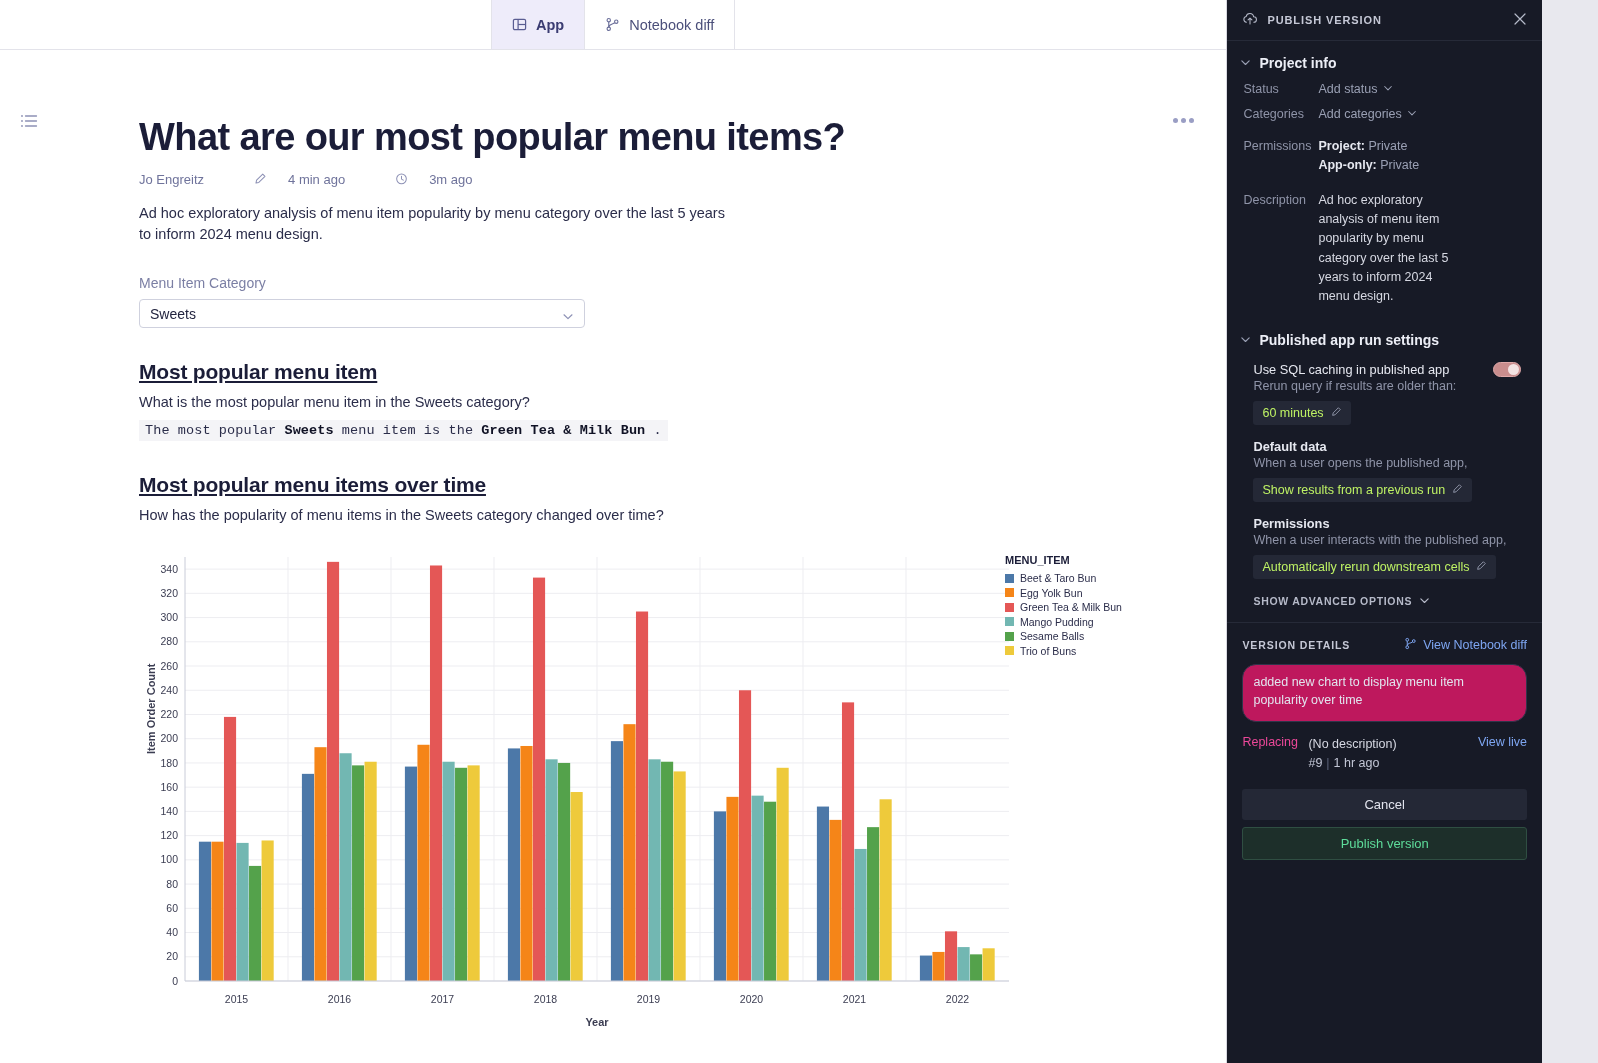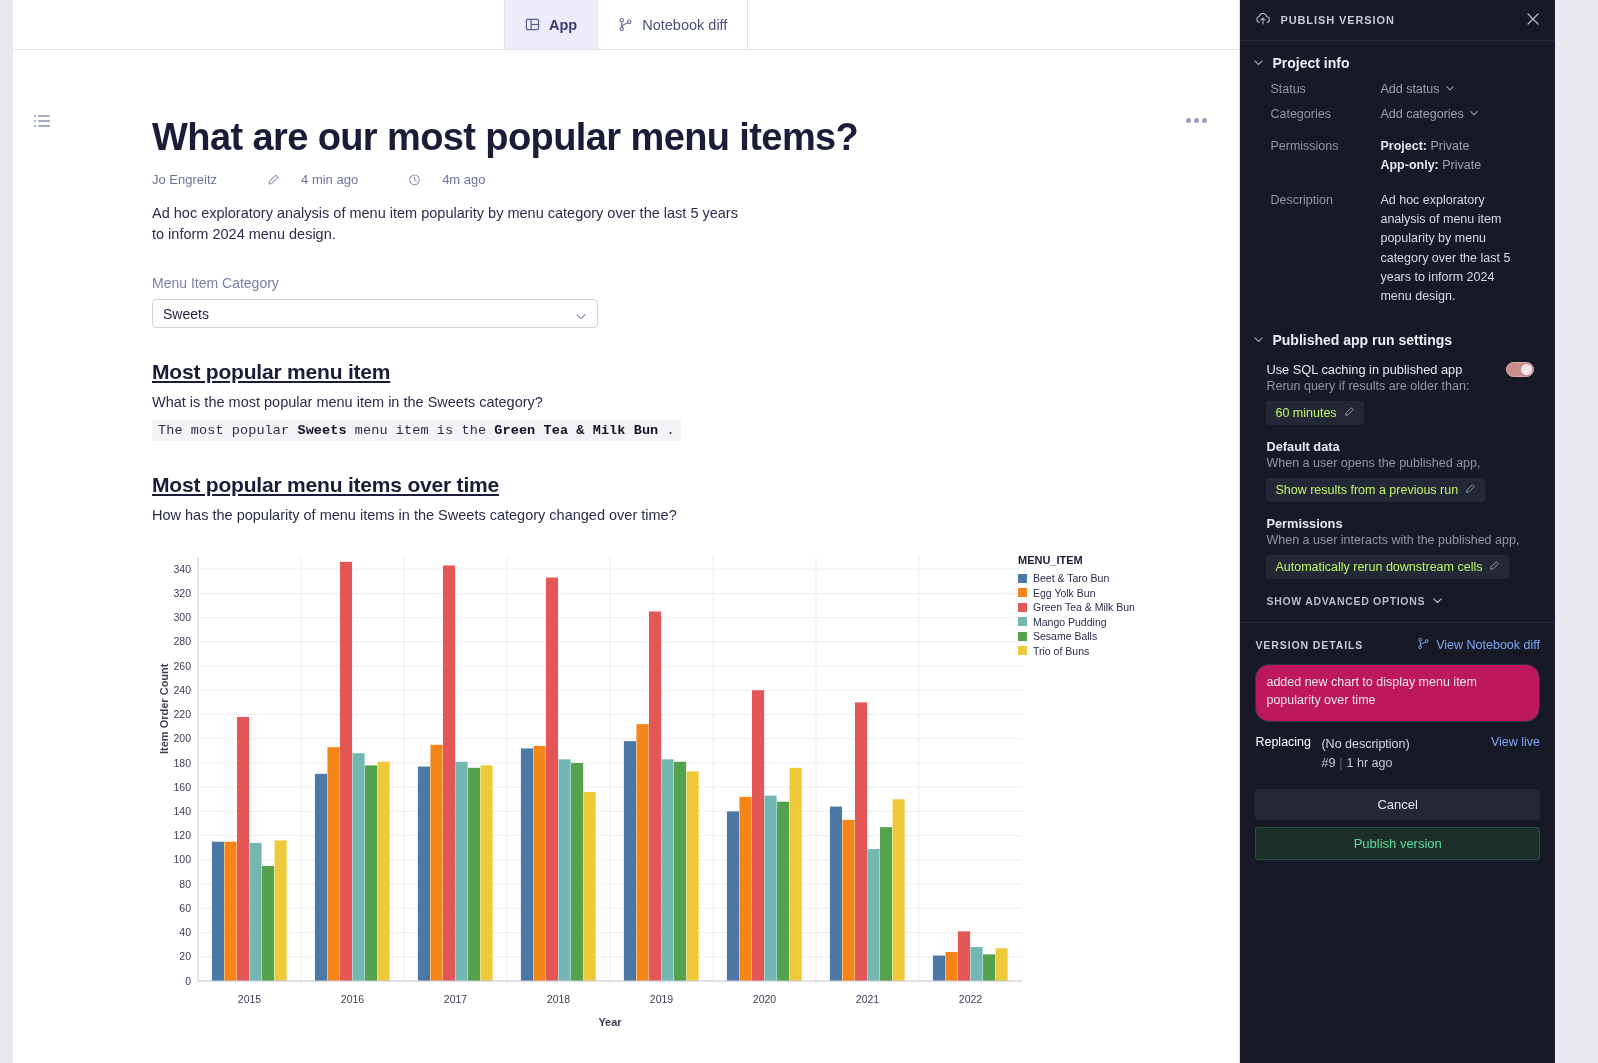--- a/index.html
+++ b/index.html
@@ -2,21 +2,21 @@
 <html><head>
 <meta charset="utf-8">
 <style>
   * { box-sizing: border-box; margin: 0; padding: 0; }
   html, body {
     width: 1598px; height: 1063px;
     font-family: "Liberation Sans", sans-serif;
     background: #e8e8ee;
     overflow: hidden;
   }
-  #root { position: relative; width: 1542px; height: 1063px; display: flex; margin-left: 13px; }
+  #root { position: relative; width: 1542px; height: 1063px; display: flex; }
 
   
   .main-col {
     width: 1272px; height: 1063px;
     background: #fff;
     position: relative;
     display: flex; flex-direction: column;
     border-right: 1px solid #d8d8e0;
   }
   .tabbar {
@@ -51,21 +51,21 @@
   .dots-icon i { width: 5px; height: 5px; border-radius: 50%; background: #9a9ec4; display:block; }
 
   .doc { padding: 66px 0 0 139px; width: 1133px; }
 
   h1.title {
     font-size: 38px; line-height: 1.14;
     font-weight: 800; color: #1b1d38;
     letter-spacing: -0.6px;
   }
   .byline {
-    display: flex; align-items: center; gap: 21px;
+    display: flex; gap: 21px;
     margin-top: 13px; font-size: 13px; color: #6f739b;
   }
   .byline .sep { width: 8px; }
   .byline svg { display: block; vertical-align: middle; }
   .desc {
     margin-top: 16px; font-size: 14.5px; line-height: 1.45;
     color: #2b2d4a; max-width: 600px;
   }
 
   .field-label {
@@ -137,21 +137,21 @@
   .panel-head .close { position: absolute; right: 14px; top: 11px; cursor: pointer; }
 
   .panel-body { flex: 1; overflow: hidden; }
 
   .sect-head {
     display: flex; align-items: center; gap: 8px;
     padding: 14px 3px 6px 13px;
     font-size: 14px; font-weight: 700; color: #eceef6;
     cursor: pointer;
   }
-  .kv { display: flex; padding: 3px 15px 3px 30px; gap: 35px; }
+  .kv { display: flex; padding: 3px 15px 3px 16px; }
   .kv .k { width: 75px; min-width: 75px; color: #8f94a8; font-size: 12.5px; line-height:1.55;}
   .kv .v { font-size: 12.5px; color: #d6d8e2; line-height: 1.55; }
   .kv .v .muted { color: #9aa0b4; }
   .kv .v b { font-weight: 700; color: #e6e8f0; }
   .drop {
     display: inline-flex; align-items: center; gap: 5px;
     color: #9aa0b4; cursor: pointer;
   }
 
   .subsect { padding: 2px 15px 0 26px; }
@@ -199,21 +199,21 @@
     margin: 11px 15px 0 15px;
     border: 1px solid #30344a; border-radius: 14px;
     background: #be185d;
     padding: 9px 10px; min-height: 58px;
     font-size: 12.5px; line-height: 1.42; color: #e2e4ee;
     cursor: text;
   }
   .repl {
     display: flex; margin: 13px 15px 0 15px; position: relative;
   }
-  .repl .rk { width: 66px; min-width: 66px; color: #ffffff; font-size: 12.5px; }
+  .repl .rk { width: 66px; min-width: 66px; color: #ec4899; font-size: 12.5px; }
   .repl .rv { font-size: 12.5px; color: #d6d8e2; line-height: 1.5; }
   .repl .rv .num { color: #c3c7d6; }
   .repl .rv .bar { color: #5b6076; margin: 0 4px; }
   .repl .live { position: absolute; right: 0; top: 0; color: #7ea6f2; cursor: pointer; font-size: 12.5px; }
 
   .btnrow { display: flex; gap: 7px; margin: 16px 15px 0 15px; flex-direction: column; }
   .btn-cancel {
     background: #242836; color: #e2e4ee;
     border: none; border-radius: 3px;
     padding: 8px 16px; font-size: 13px; cursor: pointer;
@@ -288,21 +288,21 @@
             </svg>
           </span>
           <span>4 min ago</span>
           <span class="sep"></span>
           <span>
             <svg width="13" height="13" viewBox="0 0 14 14" fill="none">
               <circle cx="7" cy="7.4" r="5.2" stroke="#8d91b5" stroke-width="1.1"></circle>
               <path d="M7 4.6v3l1.9 1.2" stroke="#8d91b5" stroke-width="1.1" stroke-linecap="round"></path>
             </svg>
           </span>
-          <span>4m ago</span>
+          <span>3m ago</span>
         </div>
 
         <p class="desc">Ad hoc exploratory analysis of menu item popularity by menu category over the last 5 years to inform 2024 menu design.</p>
 
         <div class="field-label">Menu Item Category</div>
         <div class="select-wrap">
           <span>Sweets</span>
           <span class="chev">
             <svg width="12" height="11" viewBox="0 0 12 11" fill="none">
               <path d="M2 3.8L6 7.6l4-3.8" stroke="#8d91b5" stroke-width="1.2" stroke-linecap="round" stroke-linejoin="round"></path>

